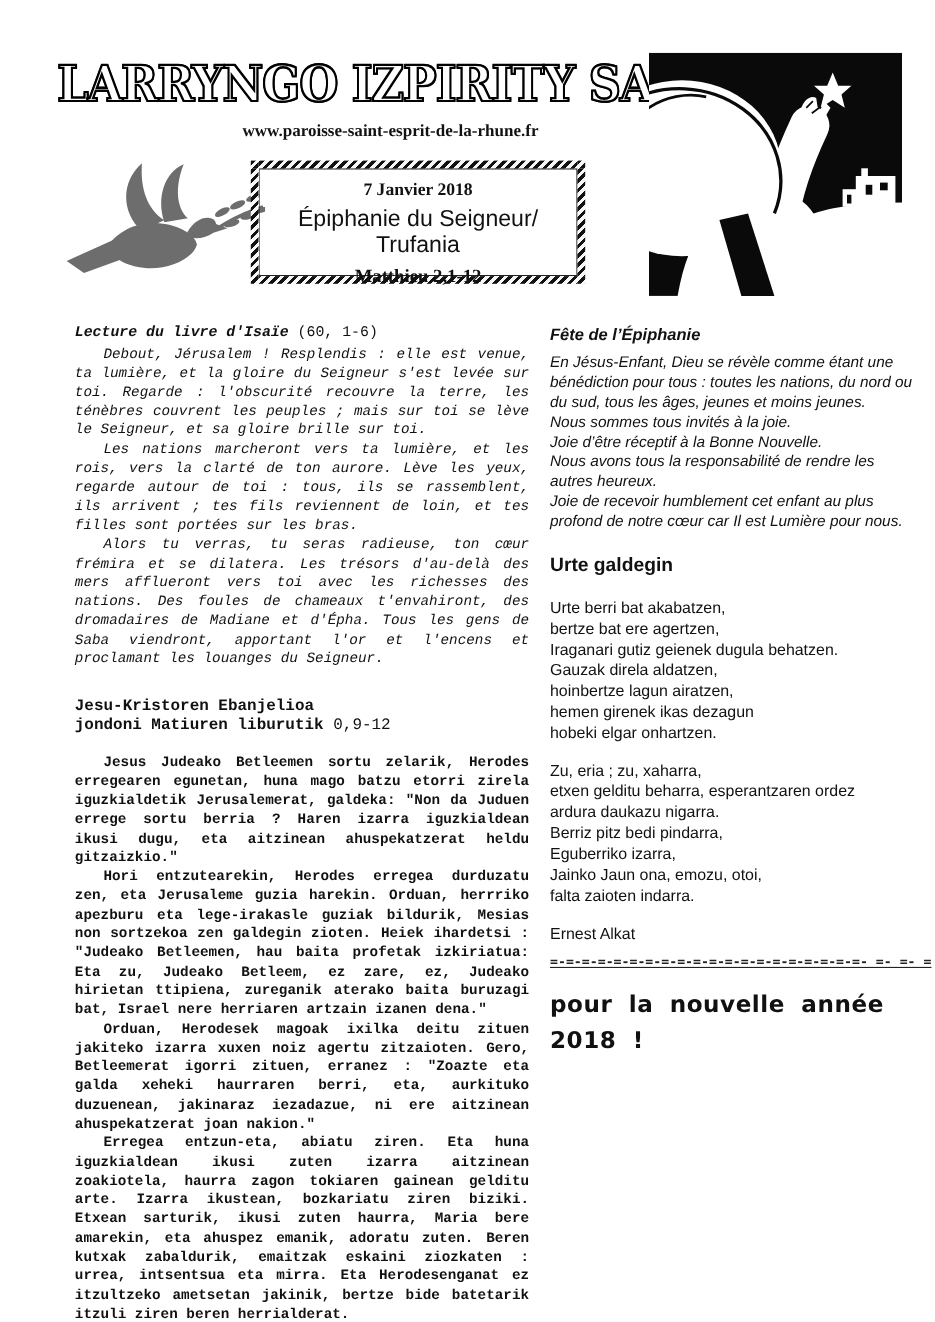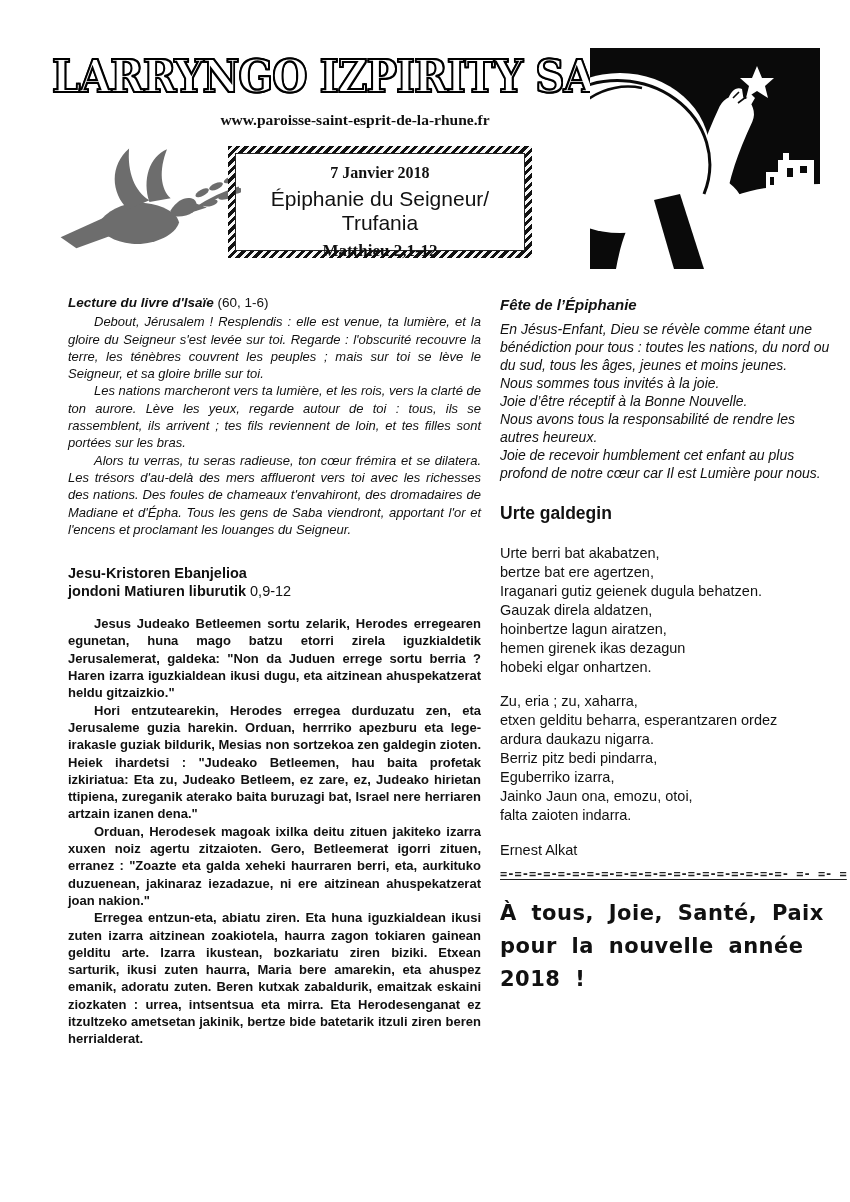--- a/index.html
+++ b/index.html
@@ -24,21 +24,21 @@
   .event-date{margin-top:11px;font-family:"Liberation Serif",serif;font-weight:bold;font-size:16px;}
   .event-title{margin-top:5px;font-family:"Liberation Sans",sans-serif;font-size:21px;}
   .event-ref{margin-top:6px;font-family:"Liberation Serif",serif;font-weight:bold;font-size:17px;}
 
   
   .dove{position:absolute;left:56px;top:140px;}
   .illustration{position:absolute;left:590px;top:48px;}
 
   
   .col-left{position:absolute;left:68px;top:294px;width:413px;
-    font-family:Liberation Sans, sans-serif;font-size:13px;line-height:17.3px;}
+    font-family:Liberation Mono, monospace;font-size:13px;line-height:17.3px;}
   .col-left p{margin:0;text-align:justify;text-indent:26px;}
   .isaie-title{font-weight:bold;font-style:italic;font-size:13.5px;margin-bottom:2px;}
   .isaie-ref{font-weight:normal;font-style:normal;}
   .isaie-body{font-style:italic;}
   .gospel-title{font-weight:bold;font-size:14.5px;line-height:18px;margin-top:26px;}
   .gospel-ref{font-weight:normal;}
   .gospel-body{font-weight:bold;margin-top:15px;}
 
   .col-right{position:absolute;left:500px;top:296px;width:332px;
     font-family:"Liberation Sans",sans-serif;font-size:14px;line-height:18px;}
@@ -159,18 +159,17 @@
 ardura daukazu nigarra.
 Berriz pitz bedi pindarra,
 Eguberriko izarra,
 Jainko Jaun ona, emozu, otoi,
 falta zaioten indarra.</div>
     <div class="poem-author">Ernest Alkat</div>
 
     <div class="separator">=-=-=-=-=-=-=-=-=-=-=-=-=-=-=-=-=-=-=-=- =- =- =</div>
 
     <div class="greeting">
-      <div>À tous, Joie, Santé, Paix</div>
       <div>pour la nouvelle année 2018 !</div>
     </div>
   </div>
 
 </div>
 
 </body></html>

